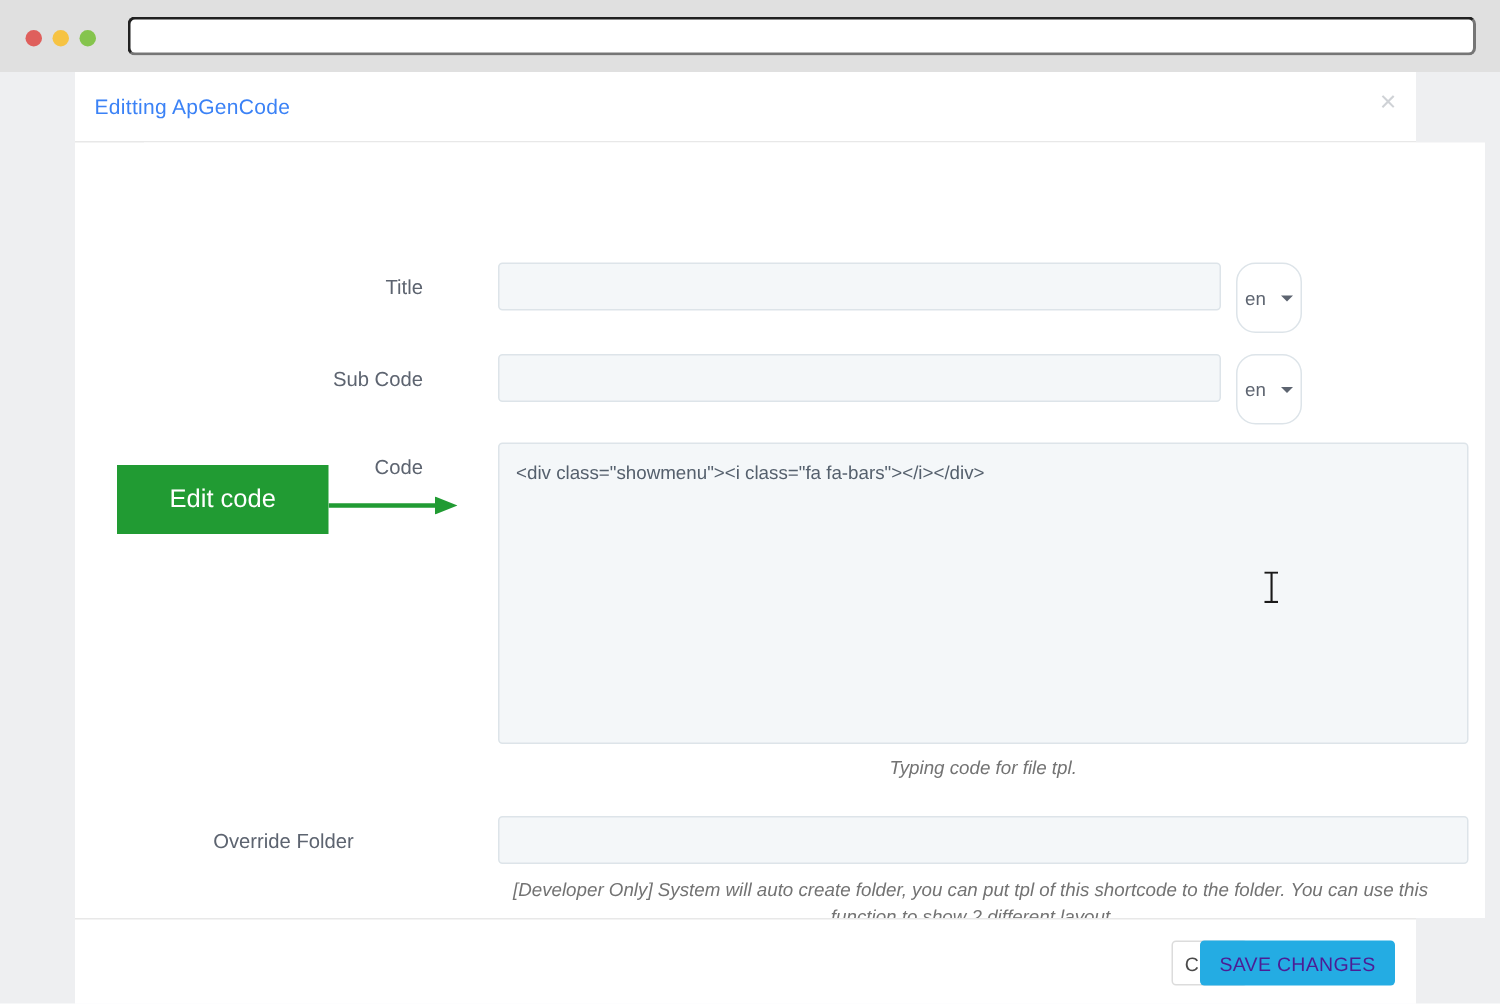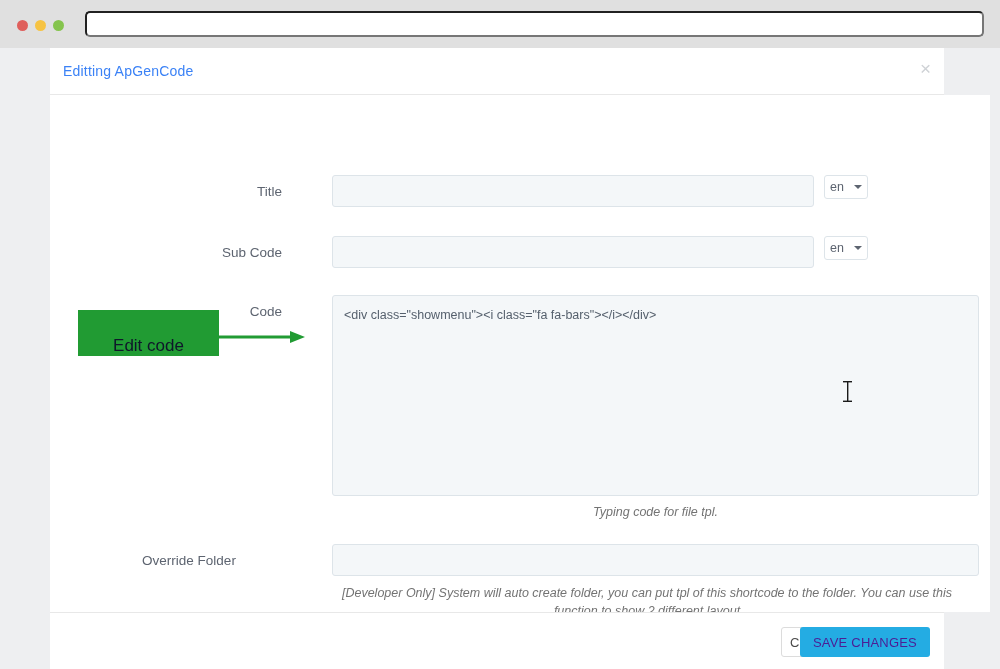--- a/index.html
+++ b/index.html
@@ -133,24 +133,24 @@
   #subtitle-input {
     position: absolute;
     left: 236px; top: 0;
     width: 482px; height: 32px;
     padding: 0 10px;
   }
 
   .lang-btn {
     position: absolute;
     left: 728px; top: 0;
-    width: 44px; height: 24px;
+    width: 44px; height: 47px;
     background: #ffffff;
     border: 1px solid #dde4e9;
-    border-radius: 3px;
+    border-radius: 13px;
     font-size: 12.5px;
     color: #5d6470;
     display: flex;
     align-items: center;
     justify-content: center;
     gap: 10px;
     cursor: pointer;
   }
   .caret {
     width: 0; height: 0;
@@ -226,24 +226,24 @@
     letter-spacing: .2px;
     font-family: "Liberation Sans", sans-serif;
   }
 
   
   #annotation {
     position: absolute;
     left: 78px; top: 310px;
     width: 141px; height: 46px;
     background: #219b33;
-    color: #0f172a;
+    color: #ffffff;
     font-size: 17px;
     display: flex;
-    align-items: flex-end;
+    align-items: center;
     justify-content: center;
     z-index: 20;
   }
   #annotation-arrow {
     position: absolute;
     left: 219px; top: 331px;
     width: 86px; height: 12px;
     z-index: 20;
   }
 

